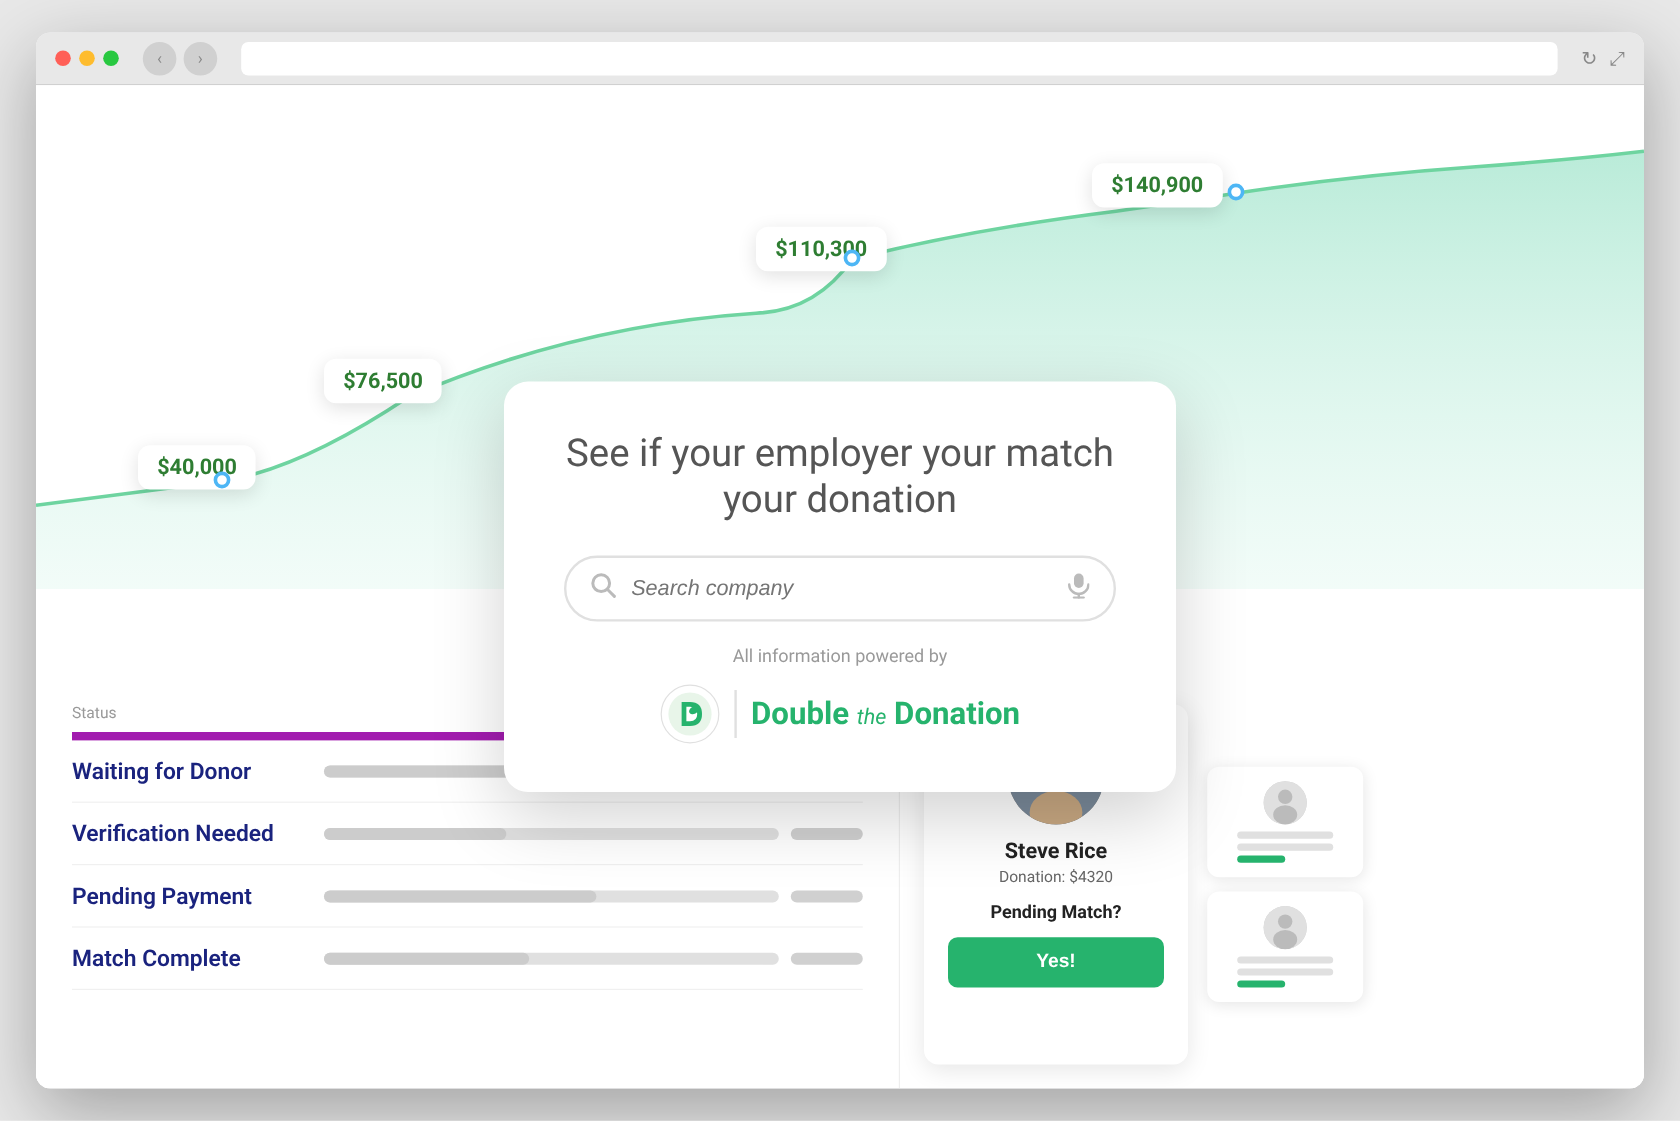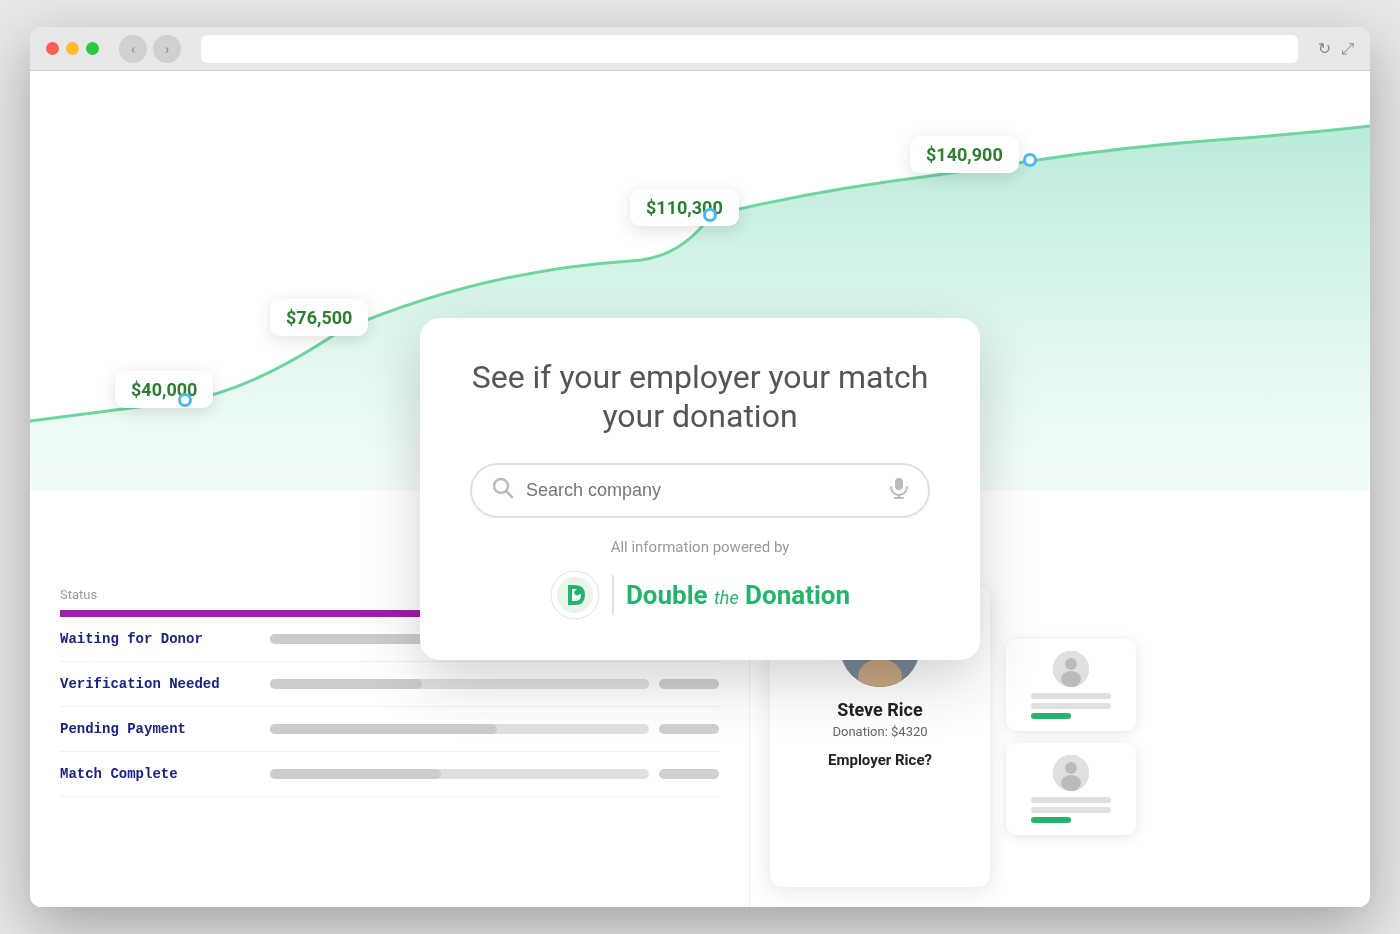--- a/index.html
+++ b/index.html
@@ -155,24 +155,23 @@
     }
     .table-header-row span { flex: 1; }
     .table-data-row {
       display: flex;
       align-items: center;
       padding: 14px 0;
       border-bottom: 1px solid #f0f0f0;
     }
     .table-data-row .row-label {
       flex: 0 0 200px;
-      font-size: 14px;
+      font-size: 19px;
       font-weight: 600;
       color: #1a237e;
-      font-family: Liberation Mono, monospace;
     }
     .table-bar {
       flex: 1;
       height: 10px;
       background: #e0e0e0;
       border-radius: 5px;
       margin: 0 10px;
     }
     .table-bar-fill {
       height: 100%;
@@ -333,20 +332,21 @@
       font-size: 20px;
       flex-shrink: 0;
     }
     .search-input {
       flex: 1;
       border: none;
       outline: none;
       font-size: 18px;
       color: #999;
       background: transparent;
+      font-style: italic;
     }
     .mic-icon {
       color: #bbb;
       font-size: 18px;
       flex-shrink: 0;
     }
     .lets-check-btn {
       display: block;
       width: 100%;
       padding: 18px;
@@ -501,21 +501,22 @@
               <ellipse cx="40" cy="70" rx="22" ry="18" fill="#c8a882"></ellipse>
 
               <ellipse cx="40" cy="20" rx="15" ry="12" fill="#3a2a1a"></ellipse>
               <rect x="25" y="20" width="30" height="8" fill="#3a2a1a"></rect>
 
               <ellipse cx="40" cy="42" rx="10" ry="6" fill="#b09070" opacity="0.5"></ellipse>
             </svg>
           </div>
           <div class="donor-name">Steve Rice</div>
           <div class="donor-donation">Donation: $4320</div>
-          <div class="donor-match-label">Employer Rice?</div>
+          <div class="donor-match-label">Pending Match?</div>
+          <button class="donor-yes-btn">Yes!</button>
         </div>
 
         <div class="small-cards">
           <div class="small-card">
             <div class="small-avatar">
               <svg viewBox="0 0 36 36">
                 <circle cx="18" cy="18" r="18" fill="#e0e0e0"></circle>
                 <circle cx="18" cy="13" r="6" fill="#bbb"></circle>
                 <ellipse cx="18" cy="28" rx="10" ry="8" fill="#bbb"></ellipse>
               </svg>

